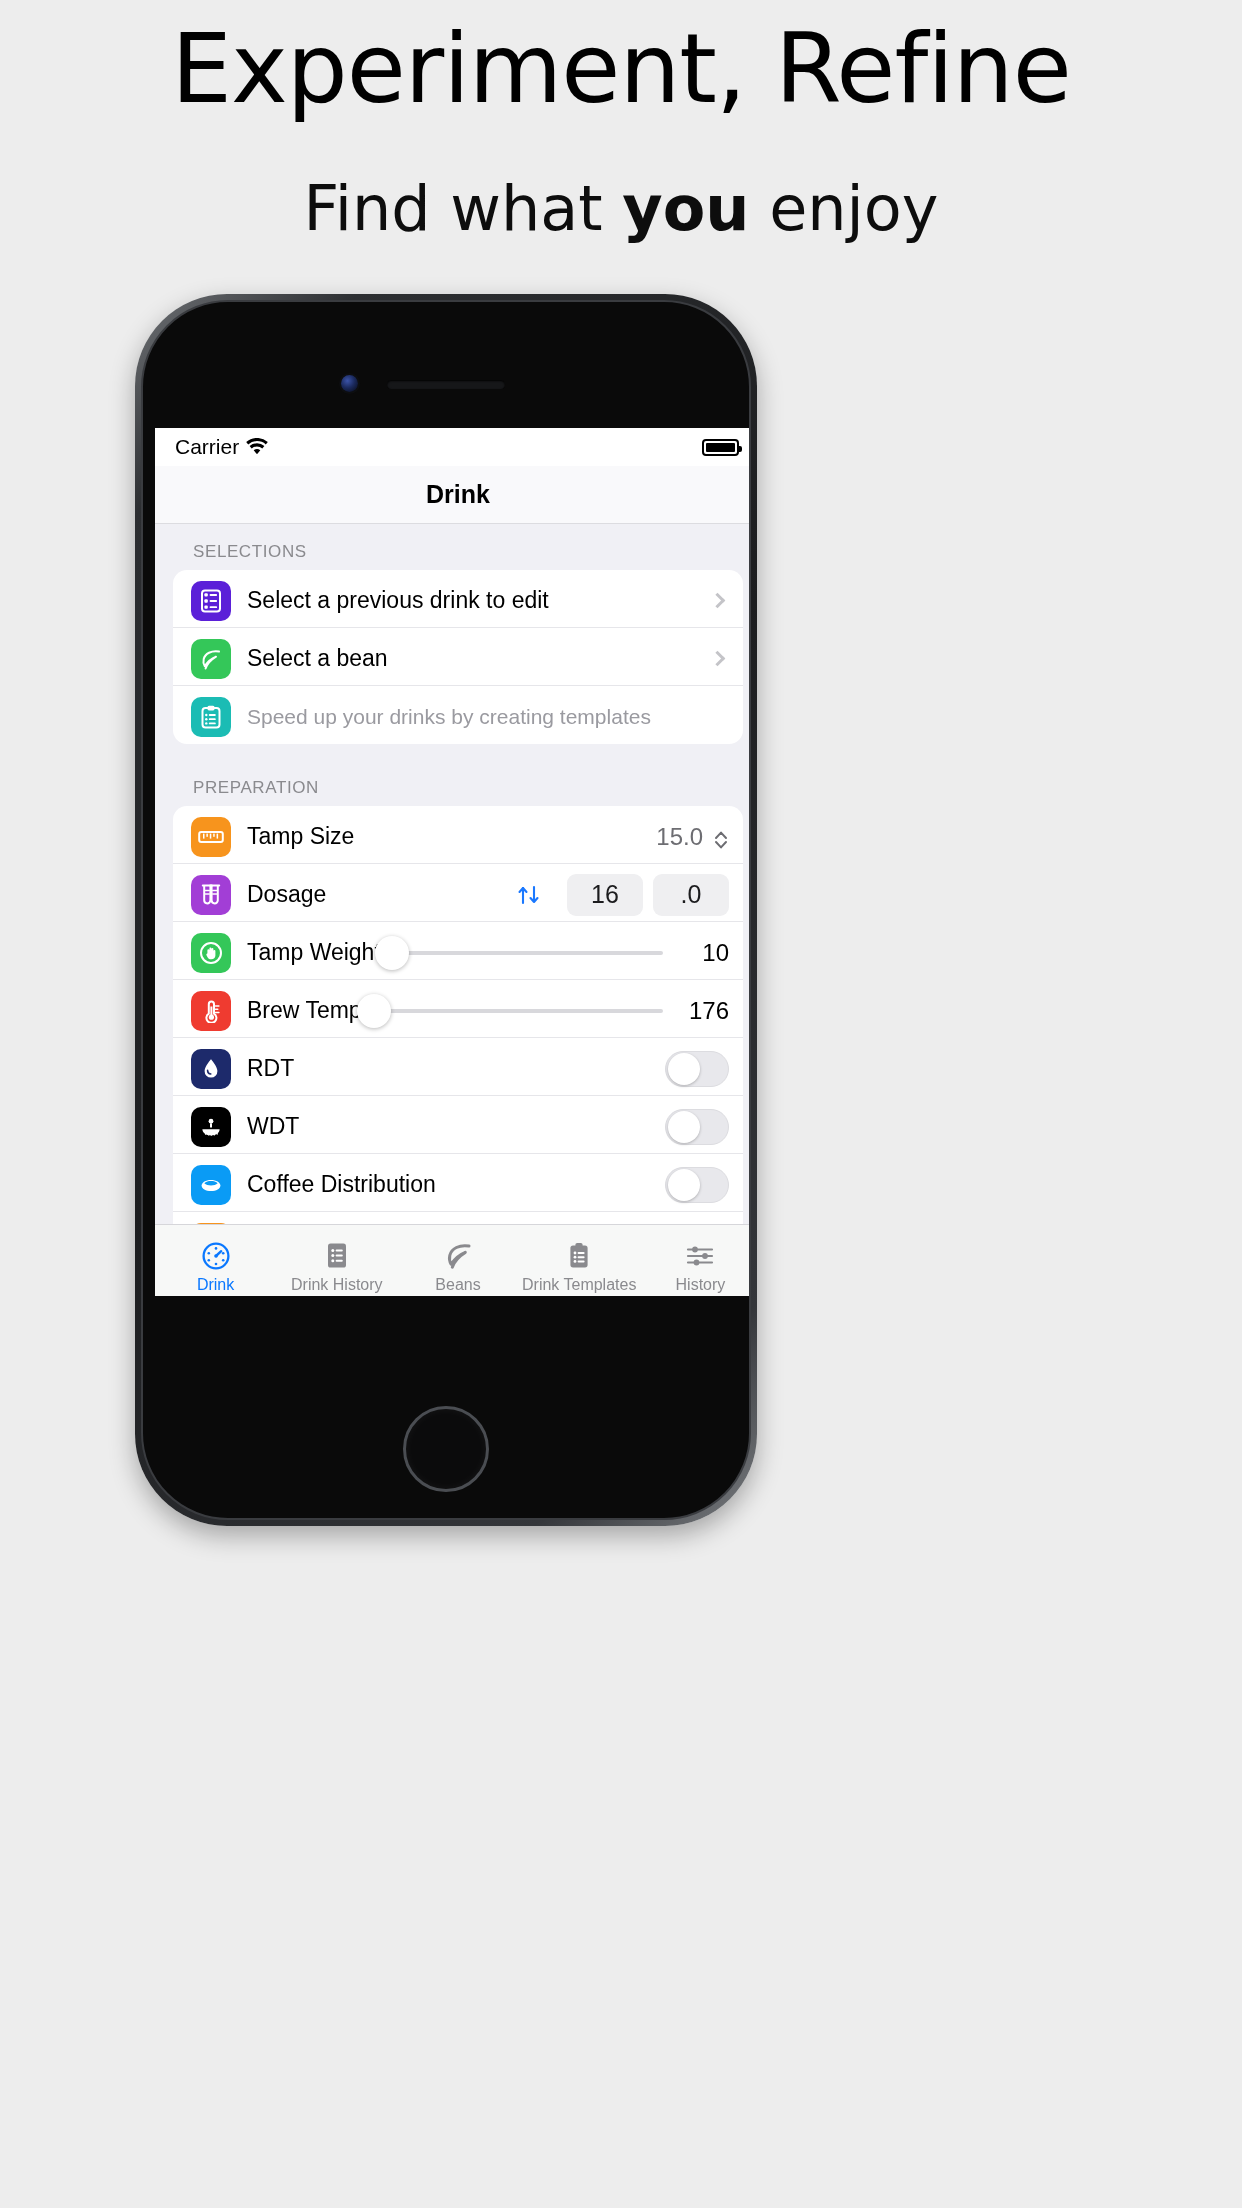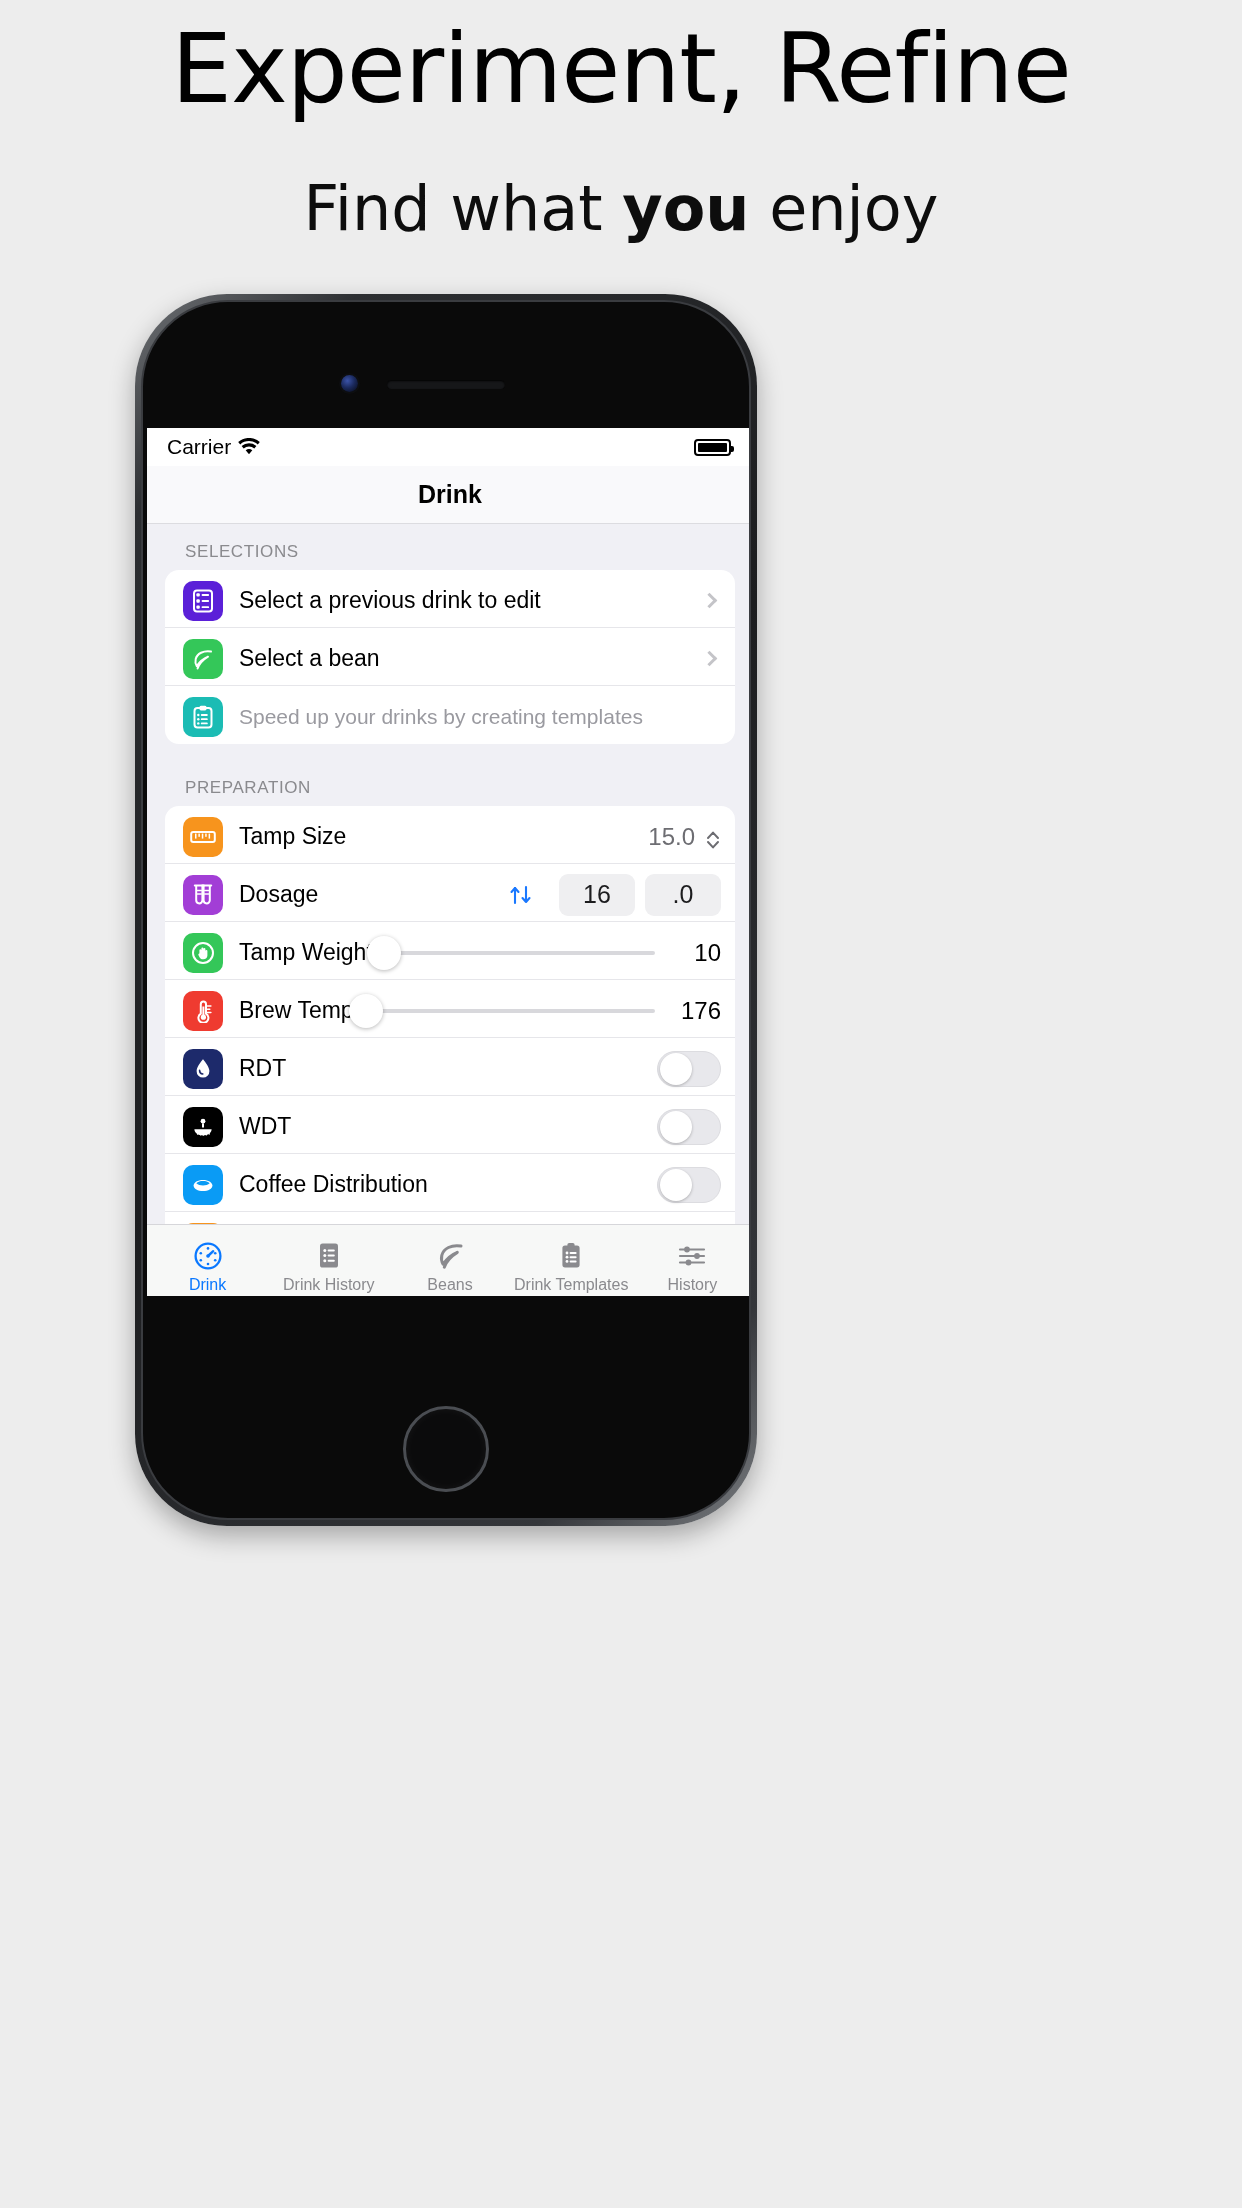--- a/index.html
+++ b/index.html
@@ -64,21 +64,21 @@
   .home-btn {
     position: absolute; left: 50%; bottom: 26px; transform: translateX(-50%);
     width: 86px; height: 86px; border-radius: 50%;
     background: #0b0b0c;
     border: 3px solid #4a4d52;
     box-shadow: inset 0 0 10px rgba(255,255,255,0.05);
   }
 
   
   .screen {
-    position: absolute; left: 4px; top: 126px;
+    position: absolute; left: 12px; top: 126px;
     width: 100%; height: 868px;
     background: #d946ef;
     overflow: hidden;
   }
 
   
   .statusbar {
     height: 38px; background: #ffffff;
     display: flex; align-items: center;
     padding: 0 22px 0 20px;

